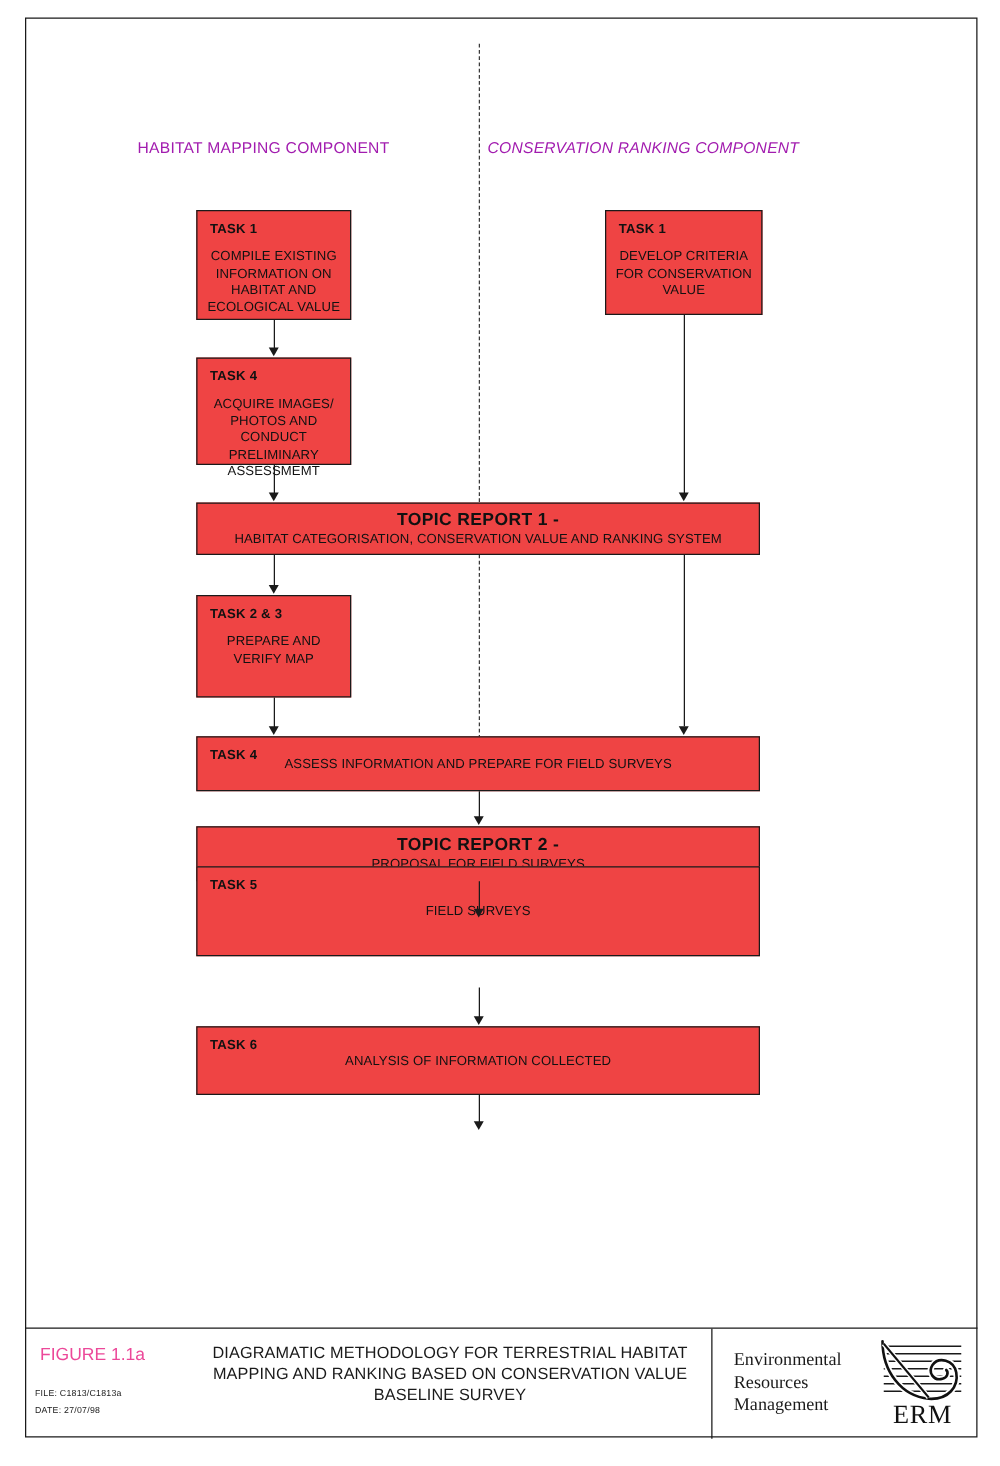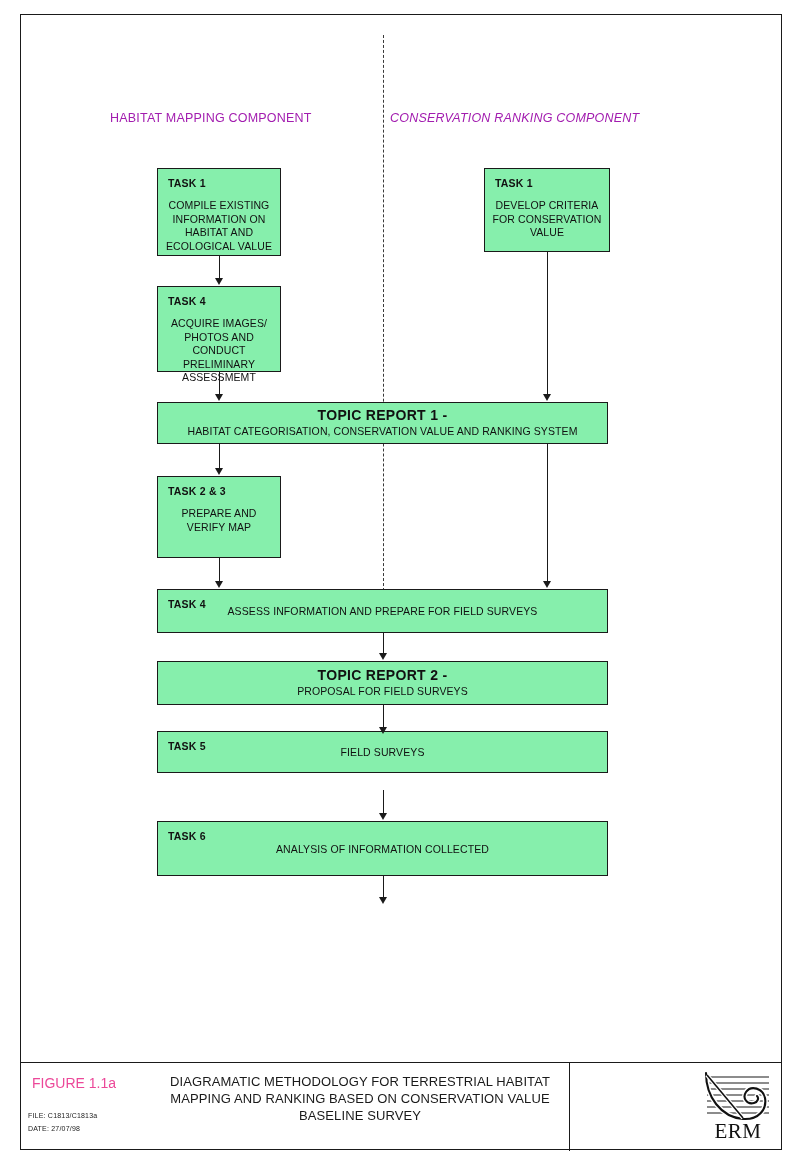--- a/index.html
+++ b/index.html
@@ -44,21 +44,21 @@
     top: 35px;
     width: 0;
     height: 556px;
     border-left: 1.2px dashed #3a3a3a;
   }
   
   .box {
     position: absolute;
     border: 1.5px solid #1a1a1a;
     box-sizing: border-box;
-    background: #86efac;
+    background: #ef4444;
   }
   .box-task {
     position: absolute;
     left: 10px;
     top: 8px;
     font-size: 10.5px;
     font-weight: bold;
     letter-spacing: 0.2px;
     color: #111111;
     white-space: nowrap;
@@ -249,21 +249,21 @@
     <div class="box-body-wide">ASSESS INFORMATION AND PREPARE FOR FIELD SURVEYS</div>
   </div>
 
   <div class="box" style="left:157px; top:661px; width:451px; height:44px;">
     <div class="box-body-wide">
       <div class="report-title">TOPIC REPORT 2 -</div>
       <div class="report-sub">PROPOSAL FOR FIELD SURVEYS</div>
     </div>
   </div>
 
-  <div class="box" style="left:157px; top:731px; width:451px; height:42px;">
+  <div class="box" style="left:157px; top:693px; width:451px; height:72px;">
     <div class="box-task">TASK 5</div>
     <div class="box-body-wide">FIELD SURVEYS</div>
   </div>
 
   <div class="box" style="left:157px; top:821px; width:451px; height:55px;">
     <div class="box-task">TASK 6</div>
     <div class="box-body-wide">ANALYSIS OF INFORMATION COLLECTED</div>
   </div>
 
 
@@ -298,20 +298,25 @@
   <div class="arrowhead" style="left:378.5px; top:897px;"></div>
 
   <div id="titleblock">
     <div id="tb-figure">FIGURE 1.1a</div>
     <div id="tb-file">FILE: C1813/C1813a</div>
     <div id="tb-date">DATE: 27/07/98</div>
     <div id="tb-title">DIAGRAMATIC METHODOLOGY FOR TERRESTRIAL HABITAT MAPPING AND RANKING BASED ON CONSERVATION VALUE BASELINE SURVEY</div>
     <div id="tb-sep"></div>
 
     <div id="tb-logo">
+      <div id="erm-words">
+        <span>Environmental</span><br>
+        <span>Resources</span><br>
+        <span>Management</span>
+      </div>
       <svg id="erm-mark" viewBox="0 0 78 74">
 
         <g stroke="#1a1a1a" stroke-width="1.1">
           <line x1="8" y1="6" x2="70" y2="6"></line>
           <line x1="8" y1="12" x2="70" y2="12"></line>
           <line x1="8" y1="18" x2="70" y2="18"></line>
           <line x1="8" y1="24" x2="70" y2="24"></line>
           <line x1="8" y1="30" x2="70" y2="30"></line>
           <line x1="8" y1="36" x2="70" y2="36"></line>
           <line x1="8" y1="42" x2="70" y2="42"></line>

